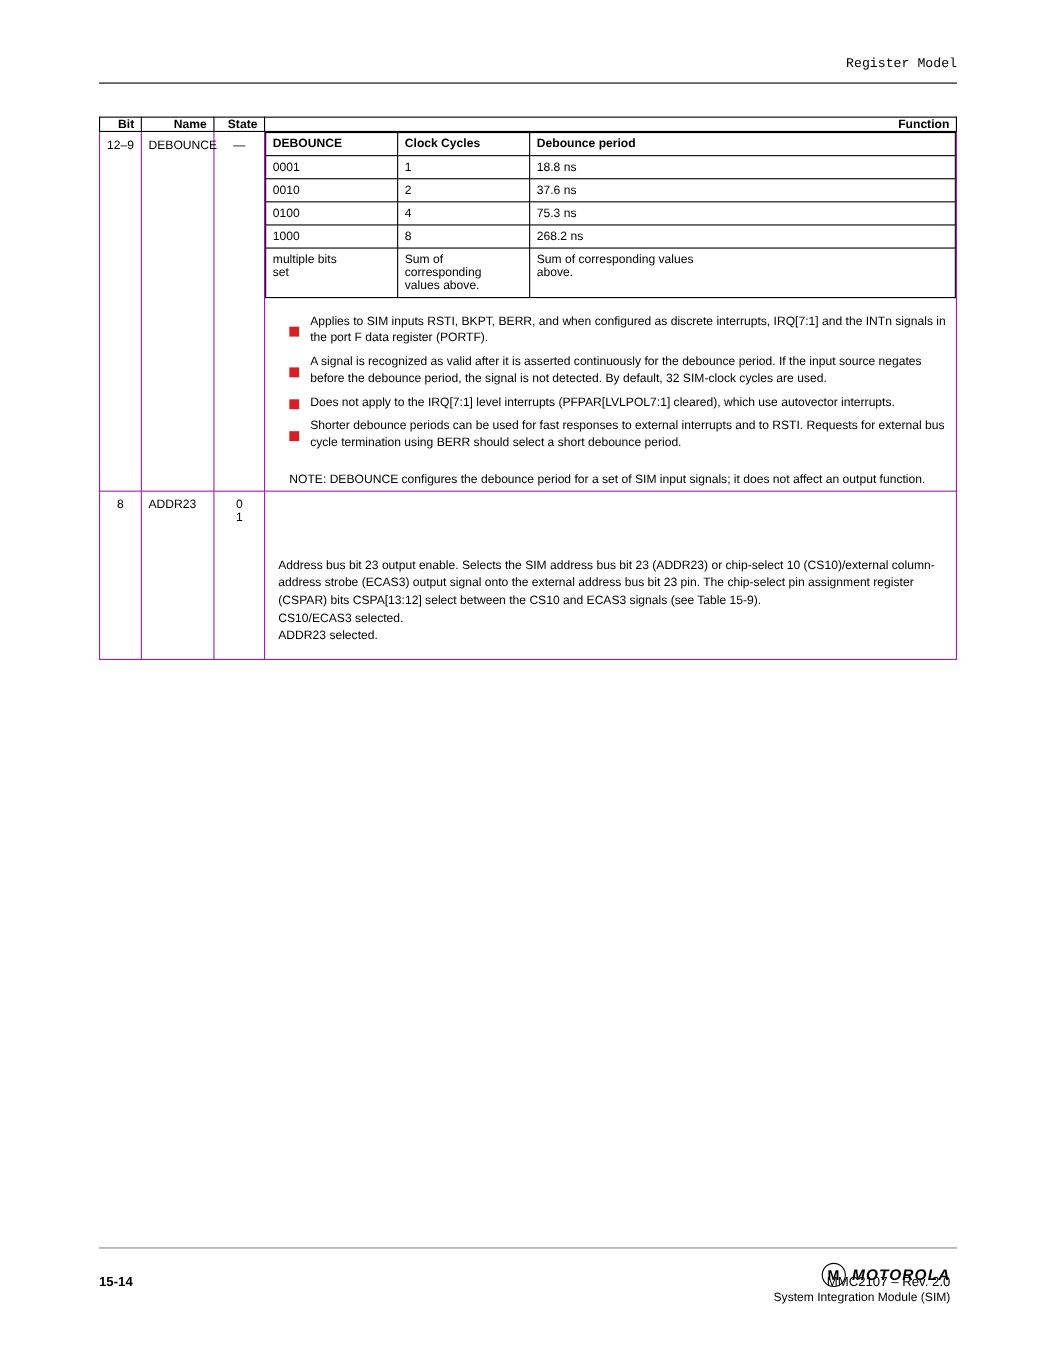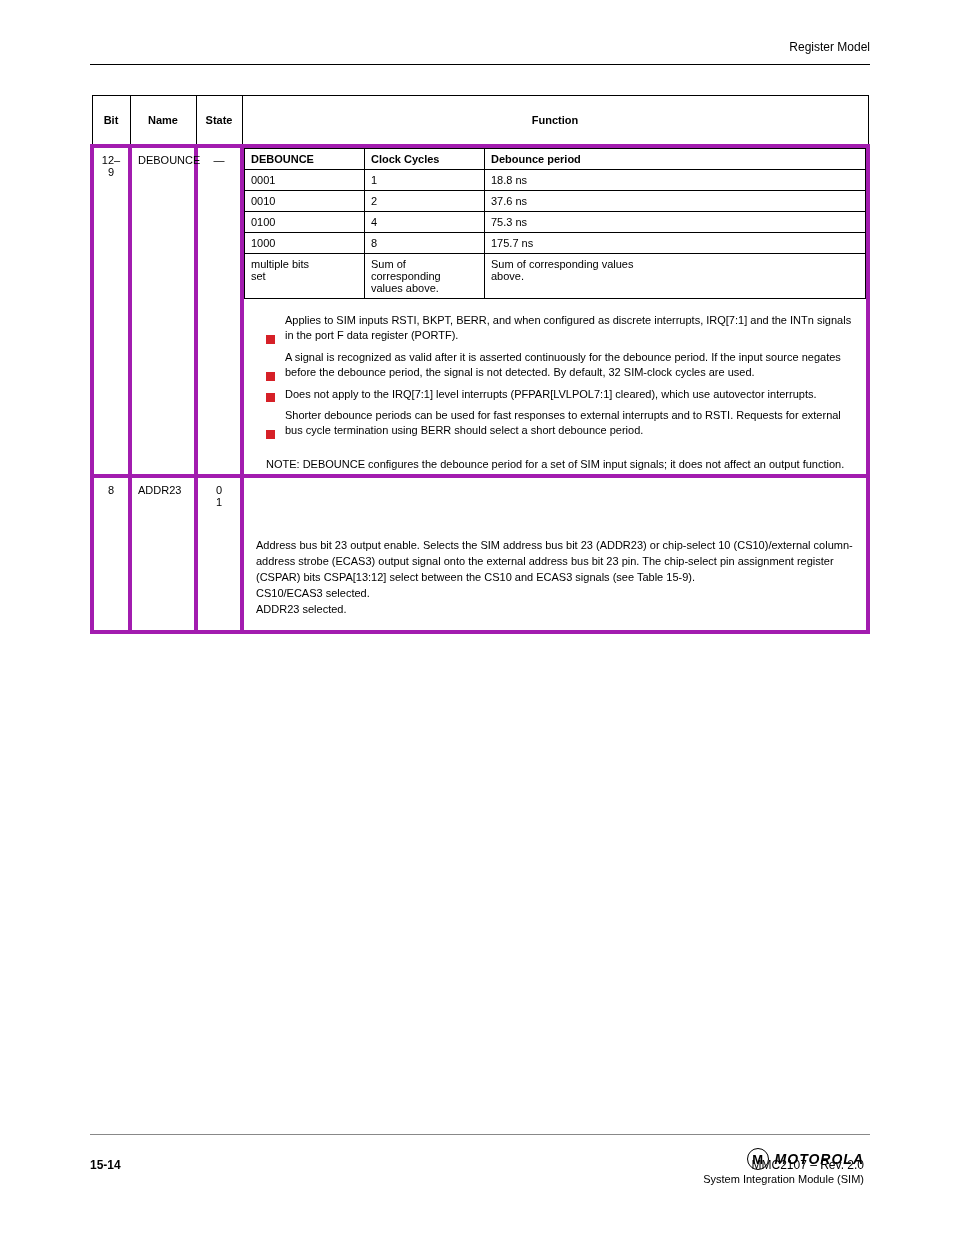--- a/index.html
+++ b/index.html
@@ -12,57 +12,58 @@
     color: #000;
     position: relative;
   }
   .page {
     position: absolute;
     left: 90px;
     top: 40px;
     width: 780px;
   }
   .running-head {
-    font-family: Liberation Sans, sans-serif;
+    font-family: Liberation Mono, monospace;
     font-size: 12px;
     text-align: right;
     margin-bottom: 10px;
+    margin-top: 11px;
   }
   .thin-rule {
     border: 0;
     border-top: 1px solid #000;
     margin: 0 0 30px 0;
   }
   .table-caption {
     font-family: Arial, sans-serif;
     font-size: 13px;
     font-weight: bold;
     text-align: center;
     margin-bottom: 10px;
   }
 
   table.outer {
     border-collapse: collapse;
     width: 100%;
     table-layout: fixed;
   }
   table.outer td {
-    border: 4px solid #a21caf;
+    border: 1px solid #a21caf;
     vertical-align: top;
     padding: 6px 6px;
     font-size: 11px;
     font-family: Arial, sans-serif;
   }
   table.outer th {
     border: 1px solid #000;
-    padding: 18px 6px;
+    padding: 0 6px;
     font-size: 11px;
     font-family: Arial, sans-serif;
     font-weight: bold;
-    text-align: center;
+    text-align: right;
     vertical-align: middle;
   }
   .col-bit   { width: 38px; text-align:center; }
   .col-name  { width: 66px; }
   .col-state { width: 46px; text-align:center; }
   .col-func  { }
 
   
   table.inner {
     border-collapse: collapse;
@@ -76,21 +77,21 @@
     vertical-align: top;
   }
   table.inner th {
     font-weight: bold;
     text-align: left;
   }
   .ic-a { width: 120px; }
   .ic-b { width: 120px; }
 
   .bullets { padding: 8px 6px 6px 6px; }
-  .bul-row { display:flex; align-items:flex-end; margin:6px 0; }
+  .bul-row { display:flex; align-items:center; margin:6px 0; }
   .red-sq {
     width: 9px; height: 9px; background:#d62027;
     margin: 3px 10px 0 16px; flex: none;
   }
   .bul-text { flex:1; line-height:1.4; }
   .note { padding:6px 6px 2px 22px; line-height:1.4; }
 
   
   .foot-rule {
     position:absolute;
@@ -183,21 +184,21 @@
                 <td>37.6 ns</td>
               </tr>
               <tr>
                 <td>0100</td>
                 <td>4</td>
                 <td>75.3 ns</td>
               </tr>
               <tr>
                 <td>1000</td>
                 <td>8</td>
-                <td>175.7 ns</td>
+                <td>268.2 ns</td>
               </tr>
               <tr>
                 <td style="white-space:pre-line;">multiple bits
 set</td>
                 <td style="white-space:pre-line;">Sum of
 corresponding
 values above.</td>
                 <td style="white-space:pre-line;">Sum of corresponding values
 above.</td>
               </tr>

